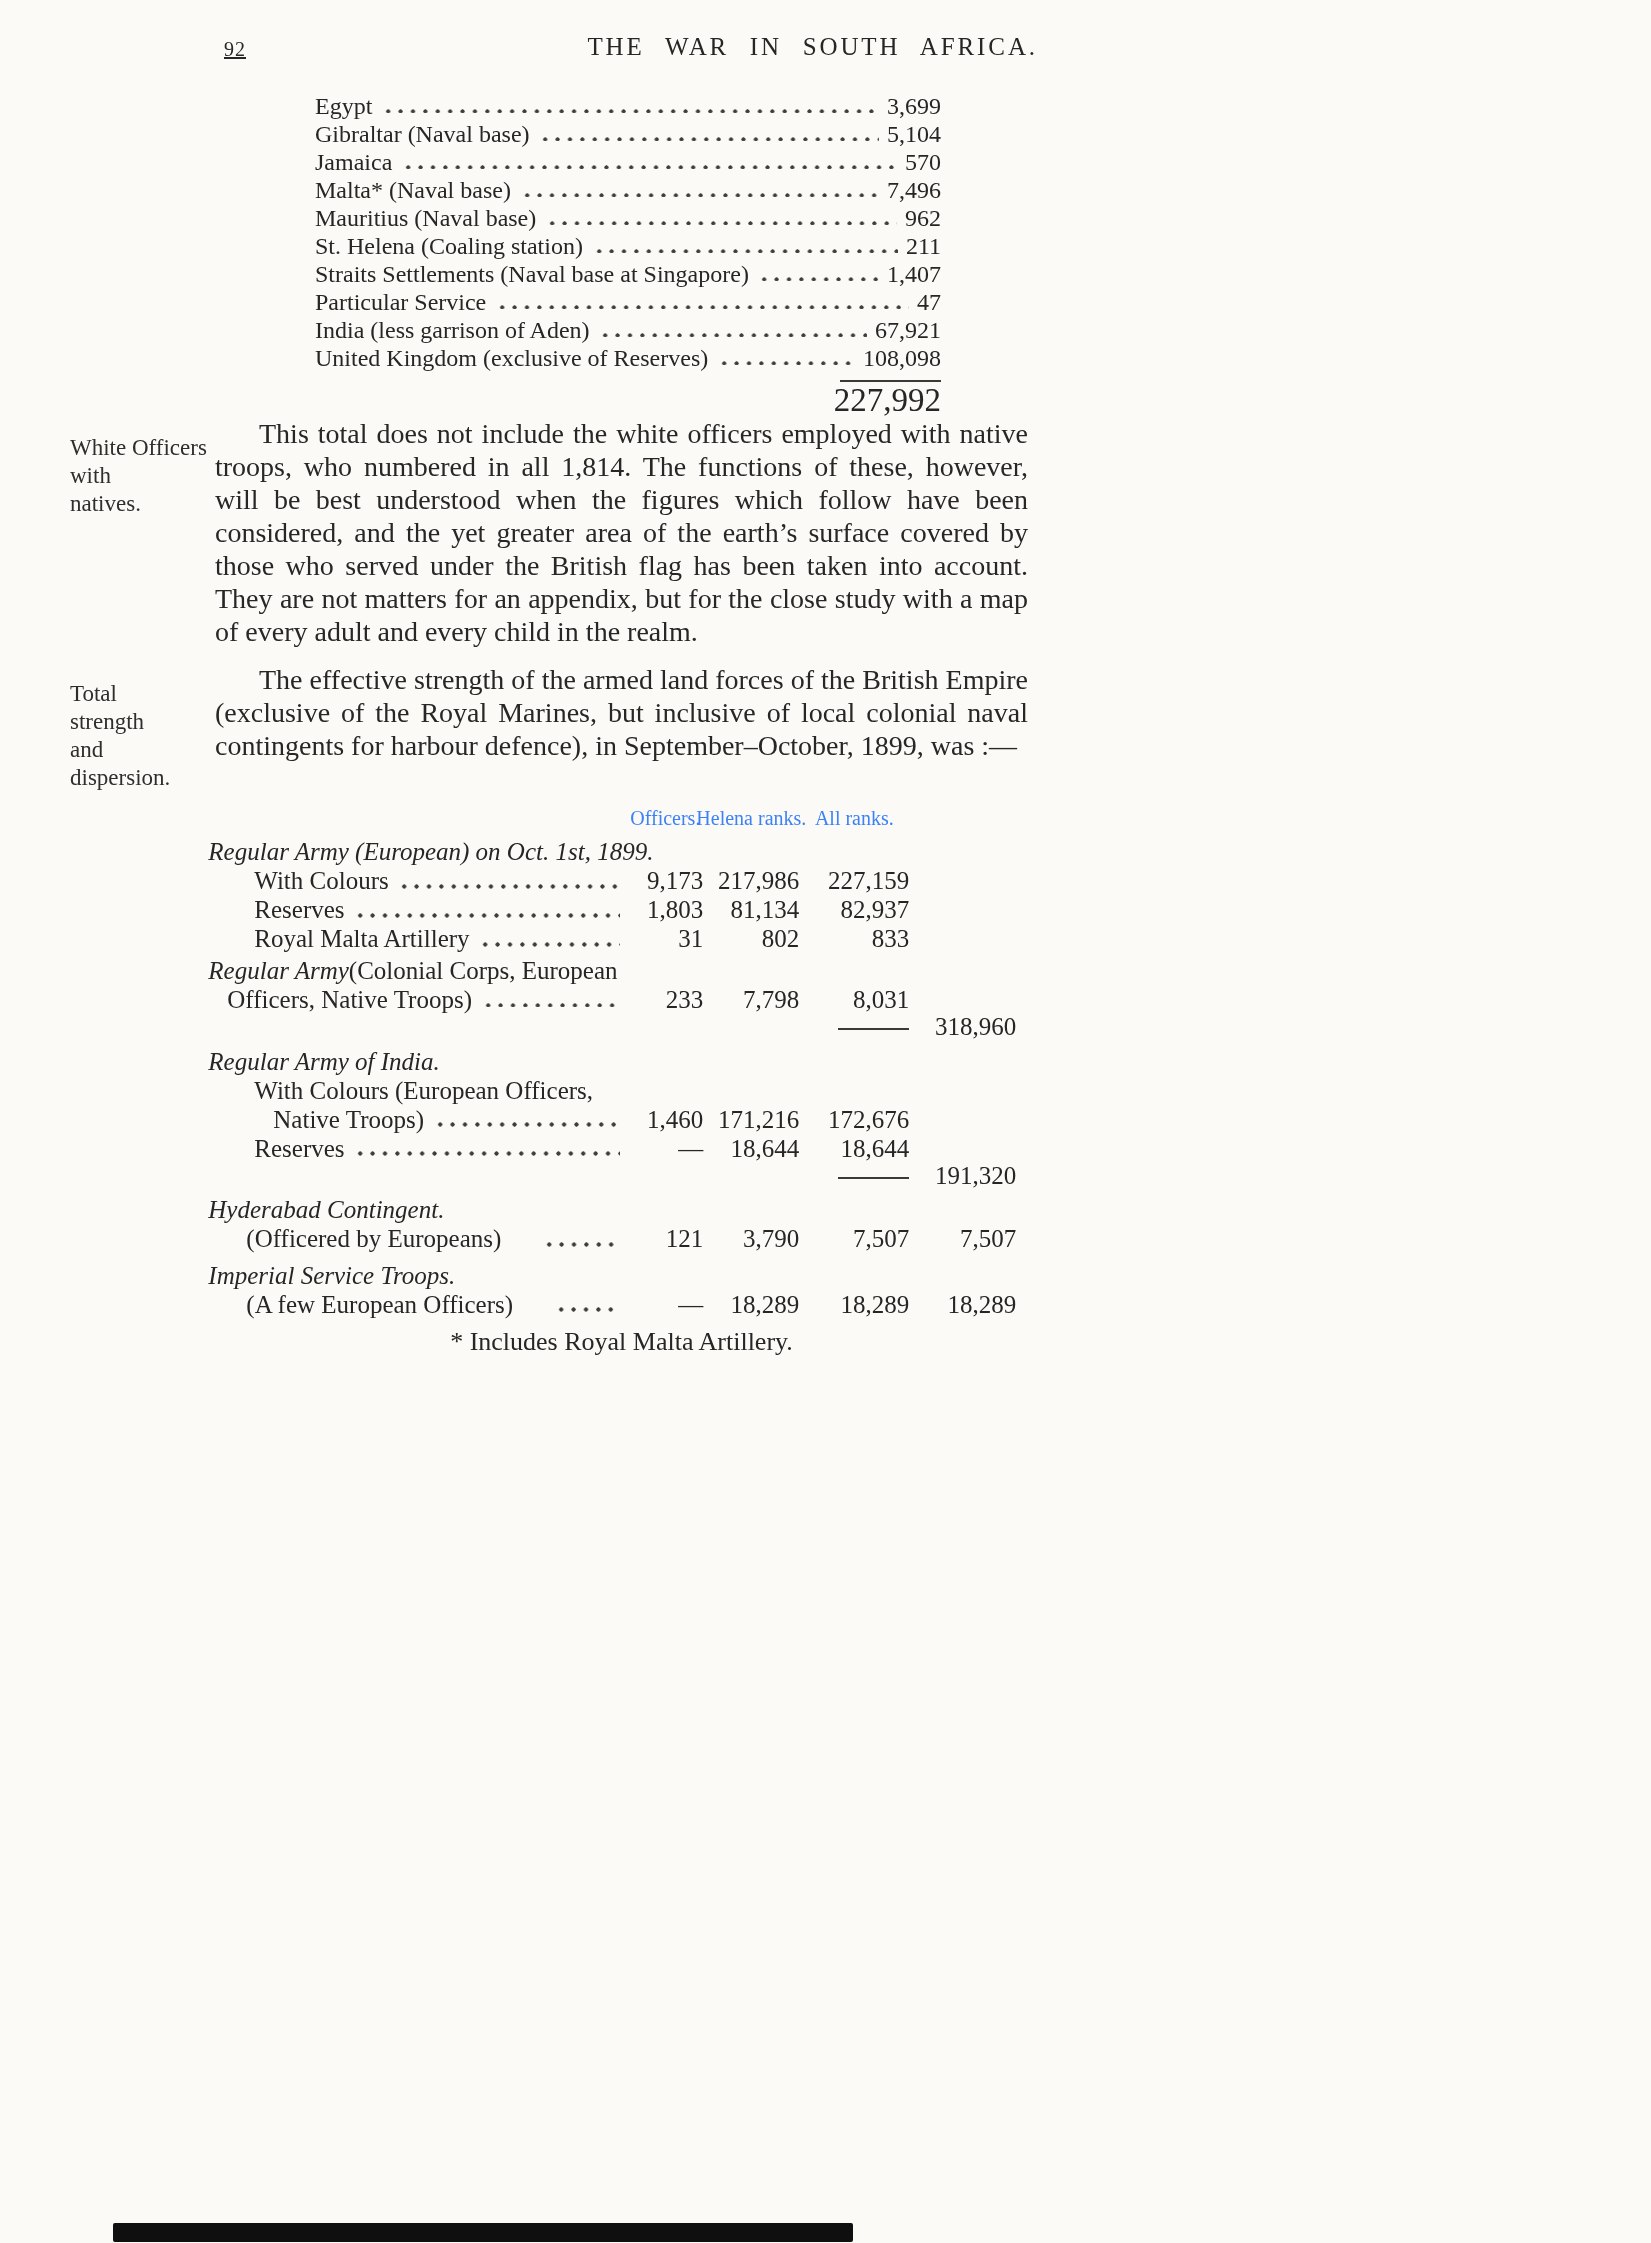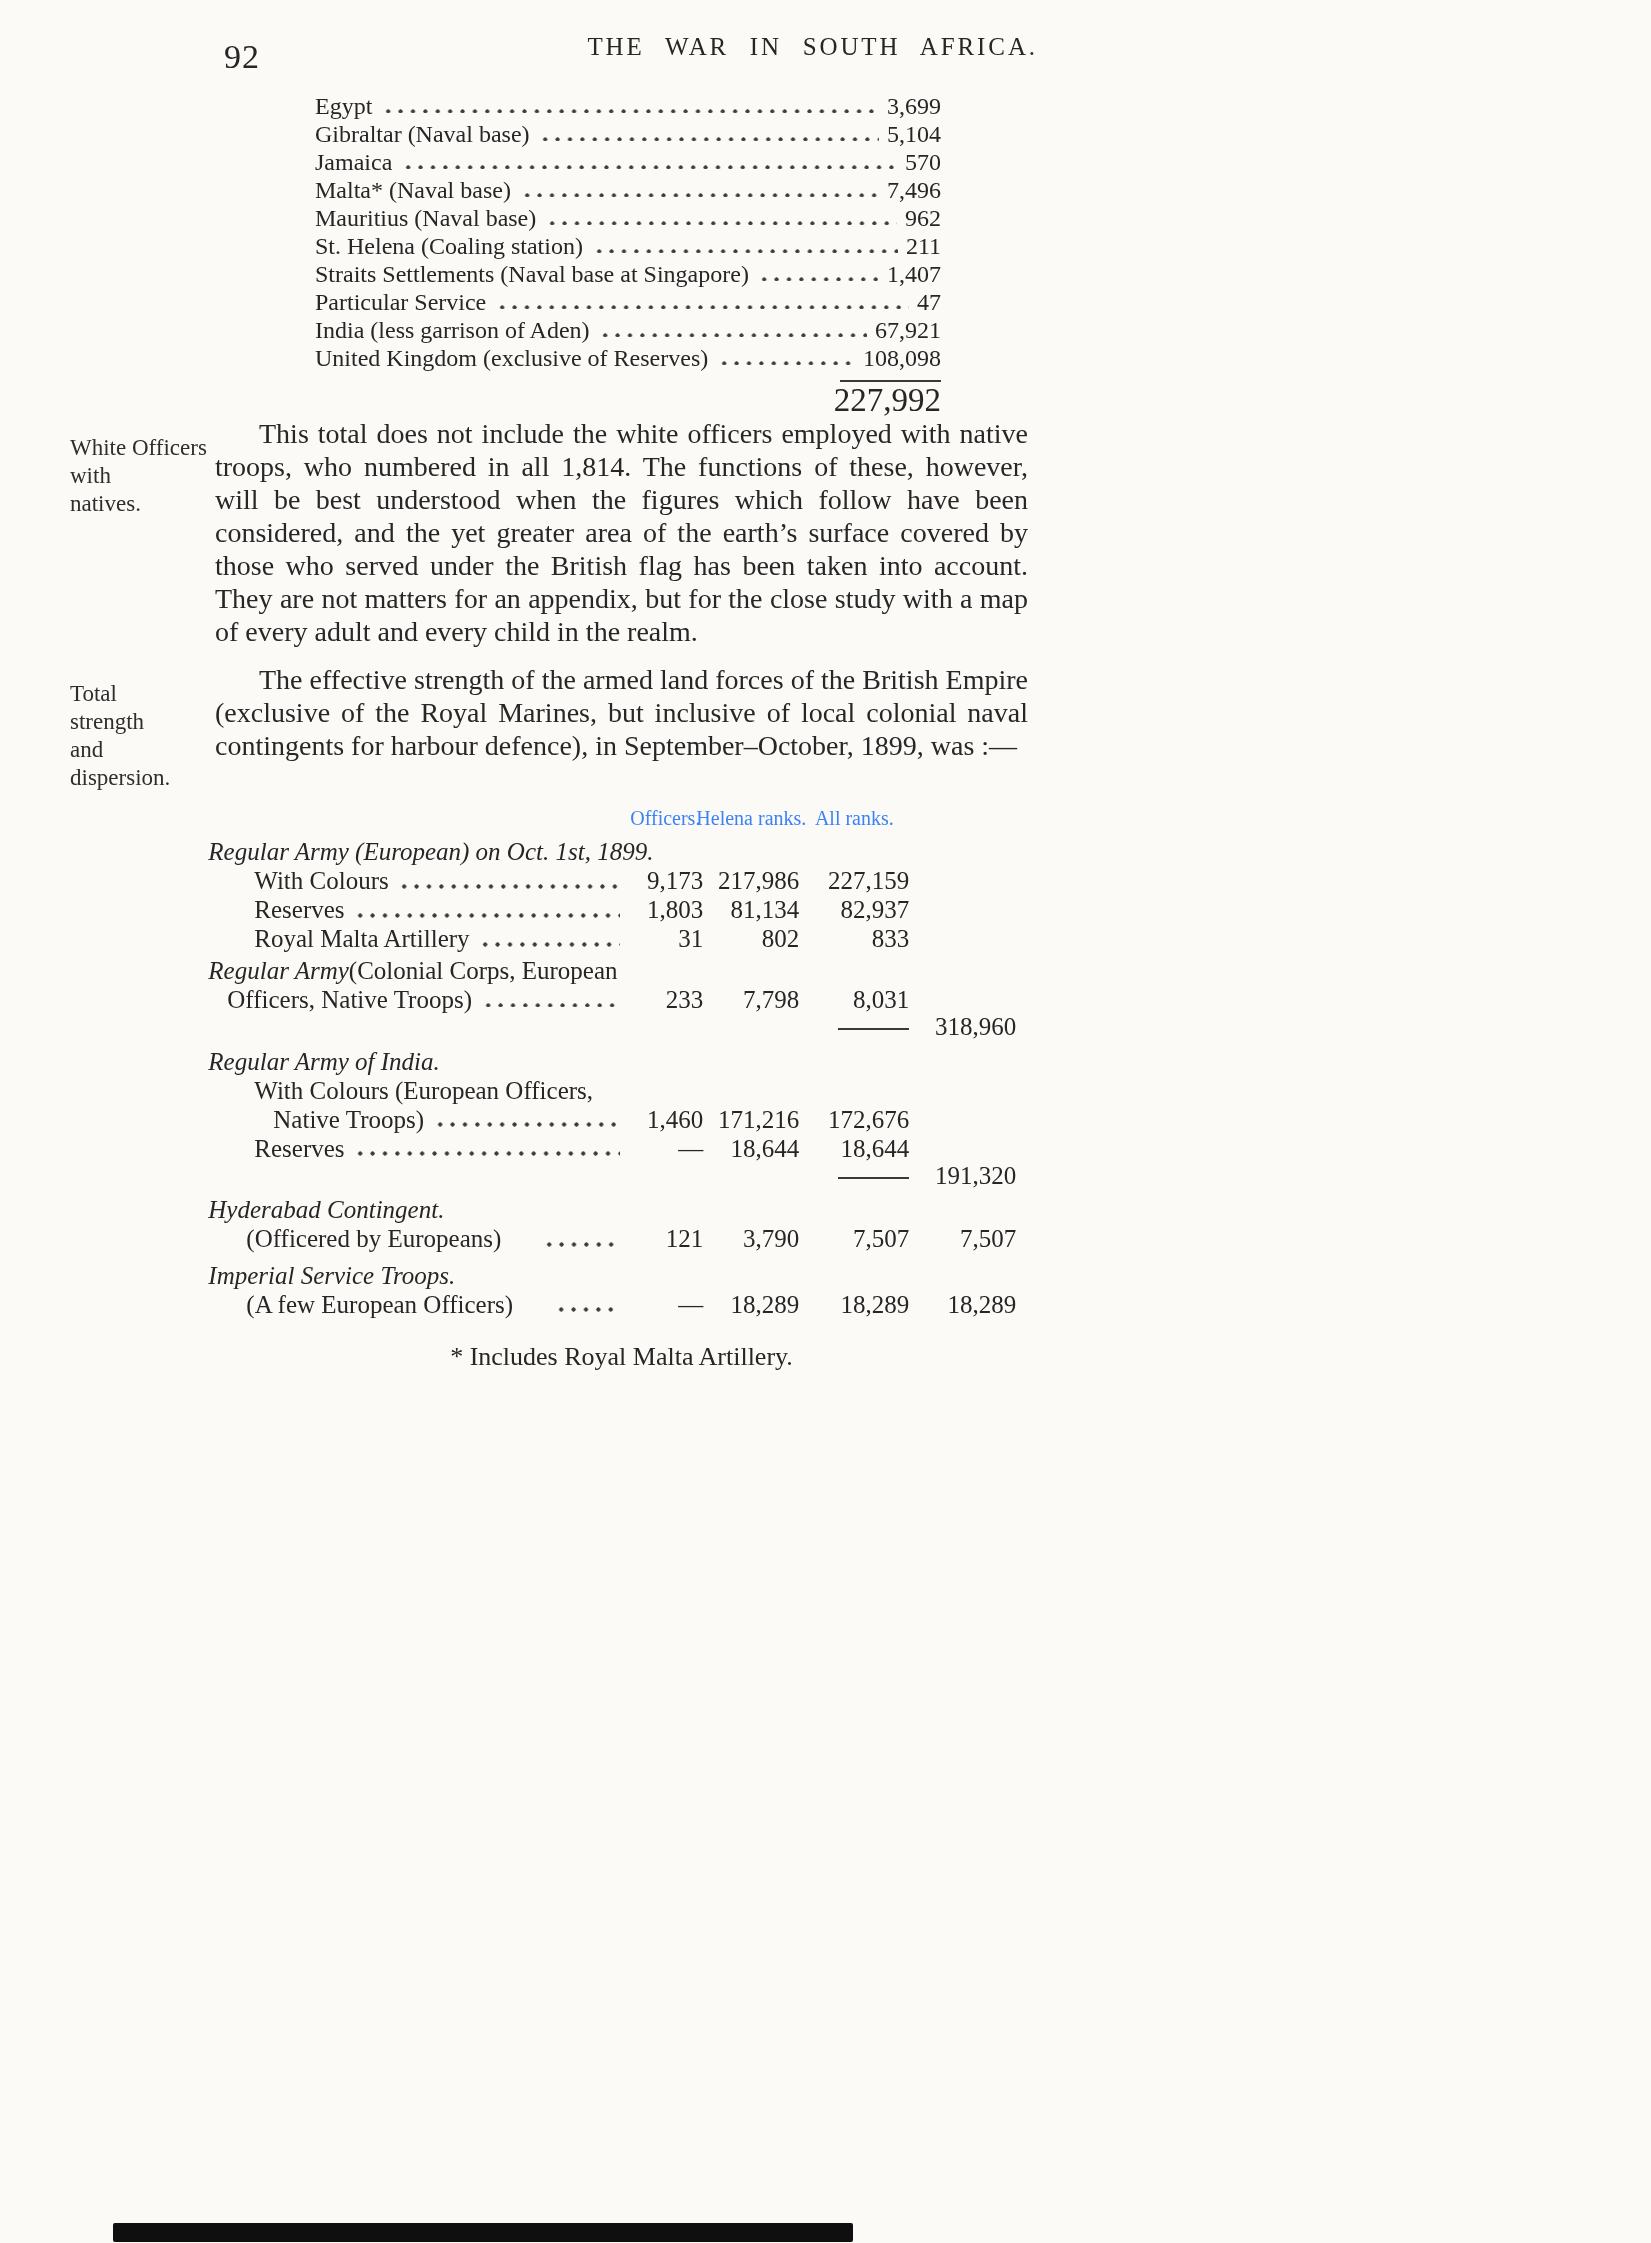--- a/index.html
+++ b/index.html
@@ -5,21 +5,21 @@
   * { margin:0; padding:0; box-sizing:border-box; }
   html,body { background:#e9e7e2; }
   .page {
     position:relative; width:1652px; height:2243px;
     background:#fbfaf7; color:#262626;
     font-family:"Liberation Serif", serif;
     overflow:hidden; margin:0 auto;
   }
 
   
-  .page-number { position:absolute; left:224px; top:38px; font-size:34px; letter-spacing:1px; }
+  .page-number { position:absolute; left:224px; top:38px; font-size:20px; letter-spacing:1px;text-decoration:underline; }
   .page-title  { position:absolute; left:225px; top:32.5px; width:813px; text-align:right;
                  font-size:25px; letter-spacing:2.9px; word-spacing:11.5px; }
 
   
   .garrison { position:absolute; left:315px; top:92px; width:626px; font-size:24px; }
   .grow { display:flex; line-height:28px; }
   .g-label { white-space:nowrap; }
   .g-value { text-align:right; white-space:nowrap; }
   .dots {
     flex:1 1 auto; min-width:25px; align-self:flex-end;
@@ -61,21 +61,21 @@
   .seg-i { font-style:italic; }
   .ind-s { padding-left:19px; }
   .ind-a { padding-left:46px; }
   .ind-b { padding-left:65px; }
   .ind-c { padding-left:38px;gap:32px; }
   .mt { margin-top:7.6px; }
   .mts { margin-top:2.9px; }
   .t-rulerow { height:25px; align-items:center; line-height:25px; }
   .rule-line { display:inline-block; width:71px; border-top:2.9px solid #3a3a3a; vertical-align:middle; }
 
-  .footnote { margin-top:23px; text-align:center; font-size:26px; }
+  .footnote { margin-top:8px; text-align:center; font-size:26px; }
 
   
   .scan-bar { position:absolute; left:113px; top:2223px; width:740px; height:19px;
               background:#0f0f0f; border-radius:1.9px; }
 </style>
 </head>
 <body>
 
 <div class="page">
 

